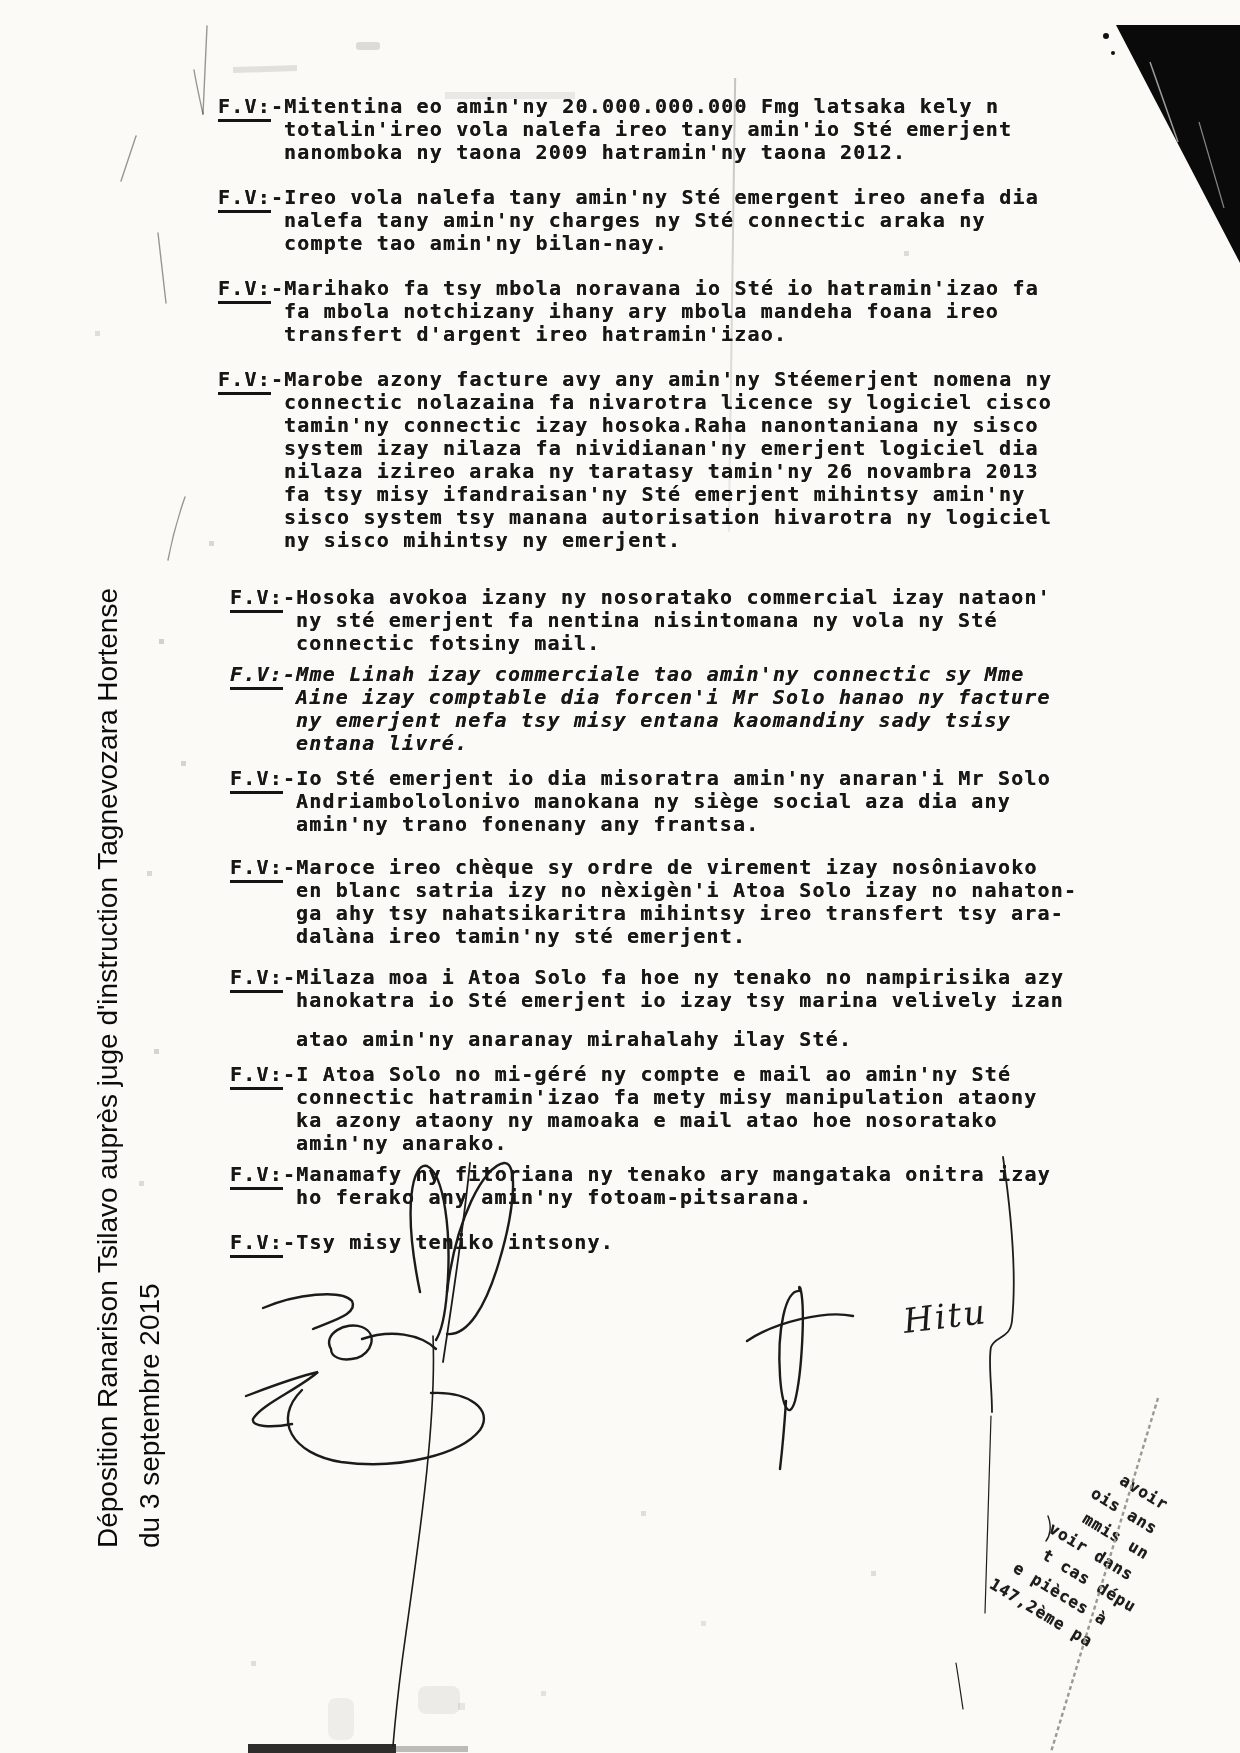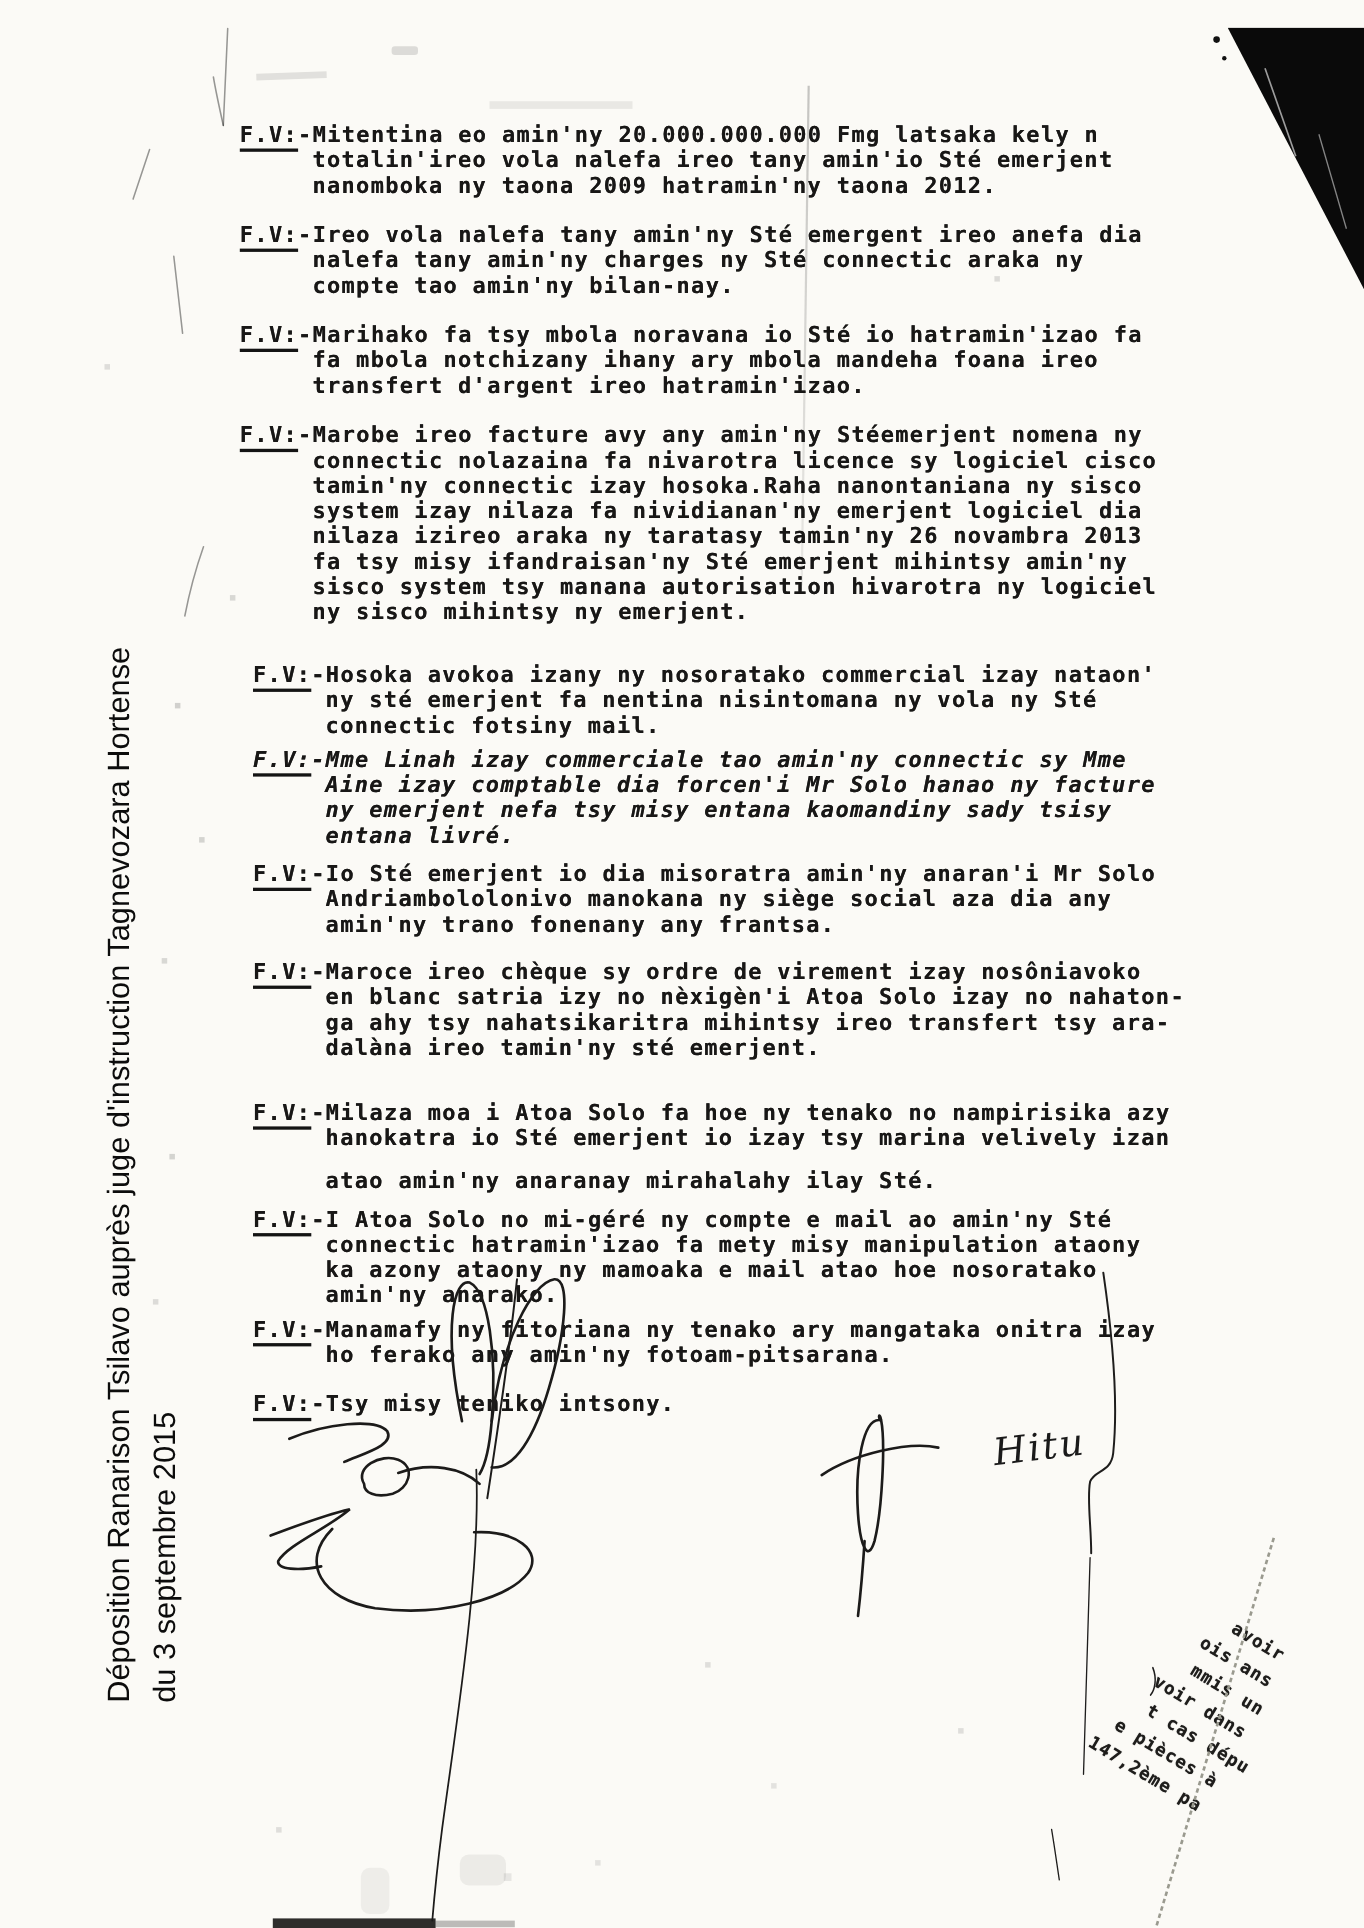--- a/index.html
+++ b/index.html
@@ -1,27 +1,27 @@
 <!DOCTYPE html>
 <html><head>
 <meta charset="utf-8">
 <style>
   html,body{margin:0;padding:0;background:#e8e8e4;}
   .page{position:relative;width:1240px;height:1753px;background:#fbfaf6;overflow:hidden;
         font-family:"DejaVu Sans Mono",monospace;}
   
-  #fv-list{position:absolute;left:218px;top:111px;width:965px;z-index:2;
+  #fv-list{position:absolute;left:218px;top:95px;width:965px;z-index:2;
            font:bold 20px/23px "DejaVu Sans Mono",monospace;letter-spacing:1.2px;color:#181716;
            text-shadow:0 0 .6px rgba(10,10,10,.75);}
   .para{margin:0 0 22px 0;}
   .para:nth-of-type(4){margin-bottom:34px;}
   .para:nth-of-type(5){margin-bottom:8px;}
   .para:nth-of-type(6){margin-bottom:12px;font-style:italic;}
   .para:nth-of-type(7){margin-bottom:20px;}
-  .para:nth-of-type(8){margin-bottom:36px;}
+  .para:nth-of-type(8){margin-bottom:18px;}
   .para:nth-of-type(9){margin-bottom:16px;}
   .para:nth-of-type(10){margin-bottom:12px;}
   .para:nth-of-type(11){margin-bottom:8px;}
   .para:nth-of-type(n+5){margin-left:12px;}
   .line.cont{padding-left:66px;}
   .fvlabel{border-bottom:3px solid #141414;padding-bottom:1px;}
   
   .side-line{position:absolute;z-index:2;transform:rotate(-90deg);transform-origin:0 0;
              white-space:nowrap;font-family:"Liberation Sans",sans-serif;color:#0c0c0c;}
   #side1{left:92px;top:1548px;font-size:28px;}
@@ -77,21 +77,21 @@
         <div class="line first"><span class="fvlabel">F.V:</span><span>-Ireo vola nalefa tany amin'ny Sté emergent ireo anefa dia</span></div>
         <div class="line cont">nalefa tany amin'ny charges ny Sté connectic araka ny</div>
         <div class="line cont">compte tao amin'ny bilan-nay.</div>
       </div>
       <div class="para">
         <div class="line first"><span class="fvlabel">F.V:</span><span>-Marihako fa tsy mbola noravana io Sté io hatramin'izao fa</span></div>
         <div class="line cont">fa mbola notchizany ihany ary mbola mandeha foana ireo</div>
         <div class="line cont">transfert d'argent ireo hatramin'izao.</div>
       </div>
       <div class="para">
-        <div class="line first"><span class="fvlabel">F.V:</span><span>-Marobe ireo facture avy any amin'ny Stéemerjent nomena ny</span></div>
+        <div class="line first"><span class="fvlabel">F.V:</span><span>-Marobe azony facture avy any amin'ny Stéemerjent nomena ny</span></div>
         <div class="line cont">connectic nolazaina fa nivarotra licence sy logiciel cisco</div>
         <div class="line cont">tamin'ny connectic izay hosoka.Raha nanontaniana ny sisco</div>
         <div class="line cont">system izay nilaza fa nividianan'ny emerjent logiciel dia</div>
         <div class="line cont">nilaza izireo araka ny taratasy tamin'ny 26 novambra 2013</div>
         <div class="line cont">fa tsy misy ifandraisan'ny Sté emerjent mihintsy amin'ny</div>
         <div class="line cont">sisco system tsy manana autorisation hivarotra ny logiciel</div>
         <div class="line cont">ny sisco mihintsy ny emerjent.</div>
       </div>
       <div class="para">
         <div class="line first"><span class="fvlabel">F.V:</span><span>-Hosoka avokoa izany ny nosoratako commercial izay nataon'</span></div>

